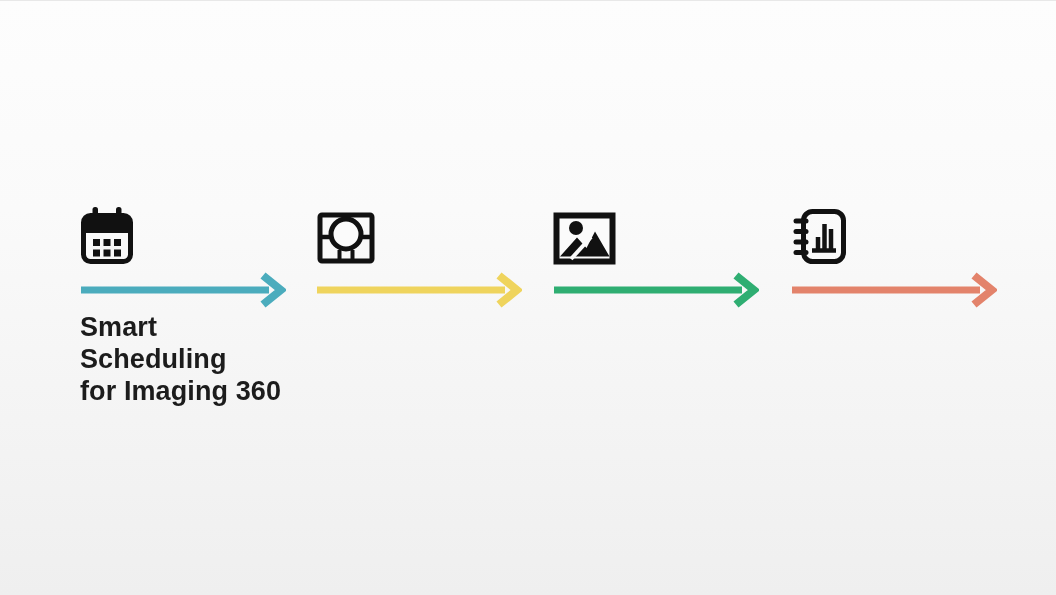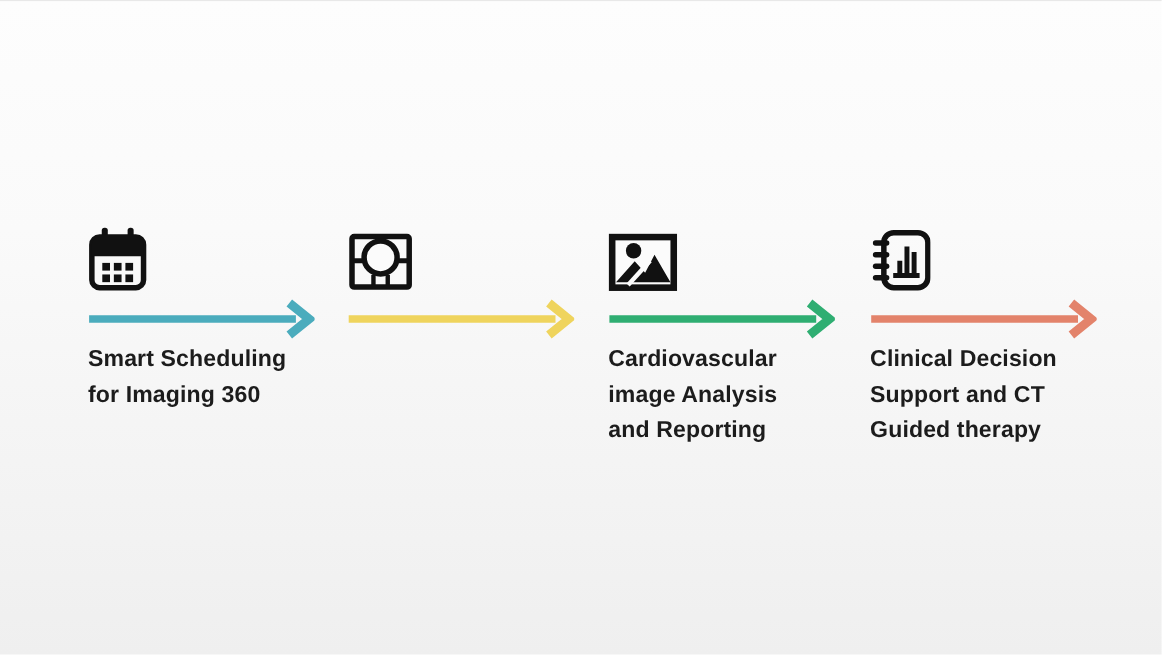--- a/index.html
+++ b/index.html
@@ -25,21 +25,21 @@
     display:flex;
     align-items:flex-end;
   }
   .icon svg{display:block;}
   .arrow{
     display:block;
     margin-top:6px;
   }
   .label{
     margin-top:2px;
-    font-size:21px;
+    font-size:27px;
     font-weight:bold;
     line-height:32px;
     color:#1c1c1c;
     white-space:pre-line;
     letter-spacing:0.1px;
   }
 </style>
 </head>
 <body>
 
@@ -91,41 +91,35 @@
         <rect x="3.5" y="3.5" width="56" height="46" fill="#fbfbfb" stroke="#111" stroke-width="6"></rect>
         <circle cx="23" cy="16" r="7" fill="#111"></circle>
         <path d="M7 44.5 L24 25.5 L33.5 36 L42 19.5 L56.5 44.5 Z" fill="#111"></path>
         <line x1="38" y1="25" x2="18" y2="47" stroke="#fbfbfb" stroke-width="4"></line>
       </svg>
     </div>
     <svg class="arrow" width="206" height="38" viewBox="0 0 206 38">
       <line x1="1" y1="19" x2="189" y2="19" stroke-width="7" stroke="#2FAE72"></line>
       <path d="M183 4.5 L201 19 L183 33.5" fill="none" stroke-width="8" stroke-linejoin="miter" stroke="#2FAE72"></path>
     </svg>
-    <div class="label">Cardiovascular
-image Analysis
-and Reporting</div>
   </div>
 
   <div class="step" style="left:791px">
     <div class="icon">
       <svg width="55" height="57" viewBox="0 0 55 57">
         <rect x="12.5" y="3.5" width="40" height="50" rx="9" fill="none" stroke="#111" stroke-width="5"></rect>
         <line x1="5" y1="13" x2="15" y2="13" stroke="#111" stroke-width="5" stroke-linecap="round"></line>
         <line x1="5" y1="23.5" x2="15" y2="23.5" stroke="#111" stroke-width="5" stroke-linecap="round"></line>
         <line x1="5" y1="34" x2="15" y2="34" stroke="#111" stroke-width="5" stroke-linecap="round"></line>
         <line x1="5" y1="44.5" x2="15" y2="44.5" stroke="#111" stroke-width="5" stroke-linecap="round"></line>
         <line x1="27" y1="29" x2="27" y2="41" stroke="#111" stroke-width="4.5"></line>
         <line x1="33.5" y1="16" x2="33.5" y2="41" stroke="#111" stroke-width="4.5"></line>
         <line x1="40" y1="21" x2="40" y2="41" stroke="#111" stroke-width="4.5"></line>
         <line x1="21" y1="42.5" x2="45" y2="42.5" stroke="#111" stroke-width="4.5"></line>
       </svg>
     </div>
     <svg class="arrow" width="206" height="38" viewBox="0 0 206 38">
       <line x1="1" y1="19" x2="189" y2="19" stroke-width="7" stroke="#E3836B"></line>
       <path d="M183 4.5 L201 19 L183 33.5" fill="none" stroke-width="8" stroke-linejoin="miter" stroke="#E3836B"></path>
     </svg>
-    <div class="label">Clinical Decision
-Support and CT
-Guided therapy</div>
   </div>
 
 </div>
 
 </body></html>

